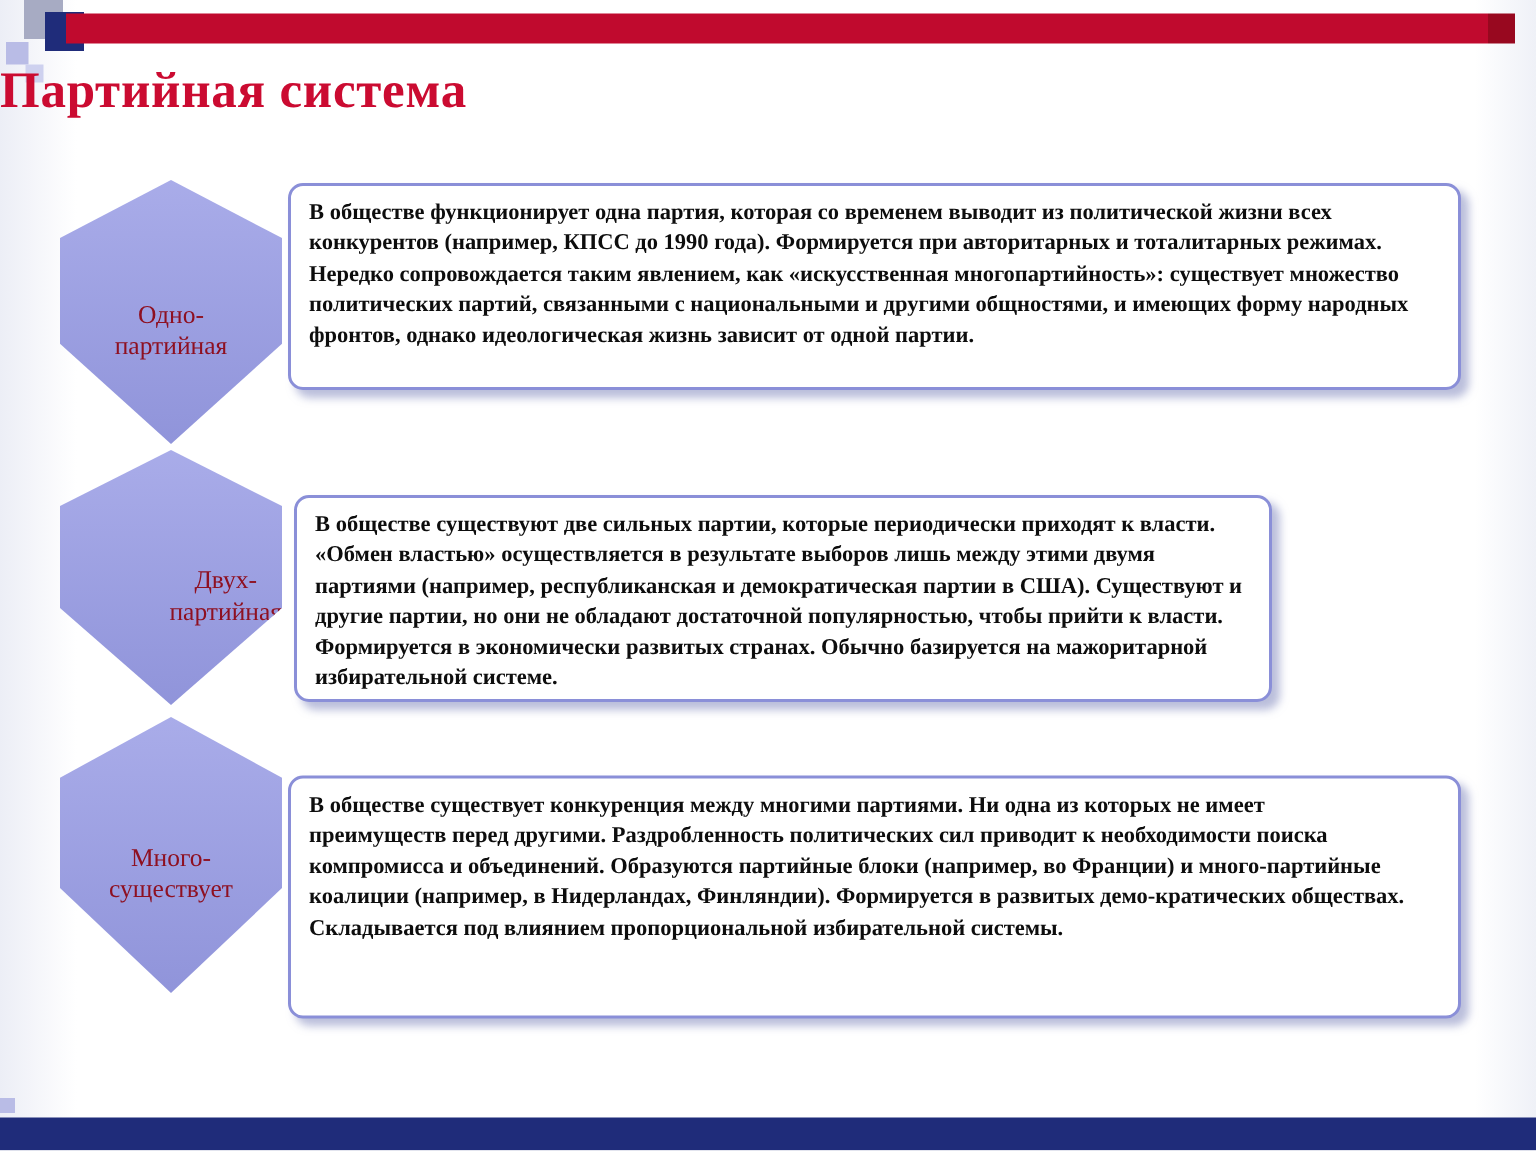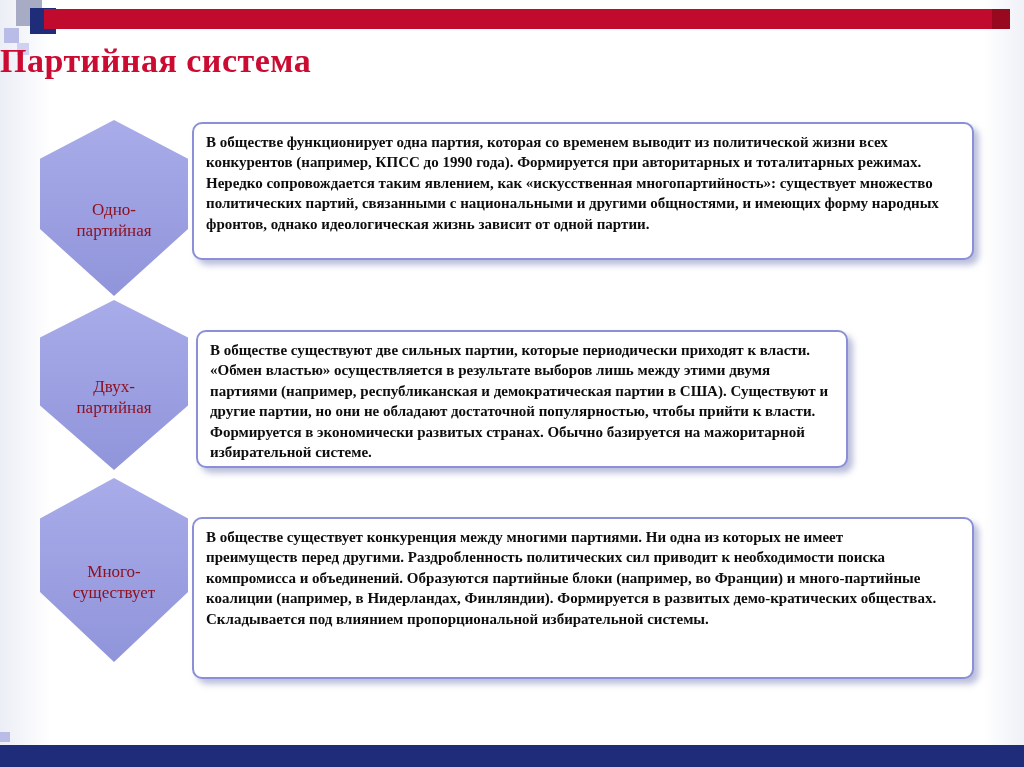--- a/index.html
+++ b/index.html
@@ -52,21 +52,21 @@
     position: absolute;
     left: 40px;
     width: 148px;
     background: linear-gradient(180deg, #a9ace9 0%, #9094da 100%);
     clip-path: polygon(50% 0%, 100% 22%, 100% 62%, 50% 100%, 0% 62%, 0% 22%);
     display: flex;
     align-items: center;
     justify-content: center;
   }
   .chevron-1 { top: 120px; height: 176px; }
-  .chevron-2 { top: 300px; height: 170px; }
+  .chevron-2 { top: 300px; height: 170px; justify-content: flex-end; }
   .chevron-3 { top: 478px; height: 184px; }
 
   .chevron-label {
     padding-top: 24px;
     font-size: 17px;
     font-weight: normal;
     color: #8e1021;
     text-align: center;
     line-height: 1.25;
     white-space: pre-line;

